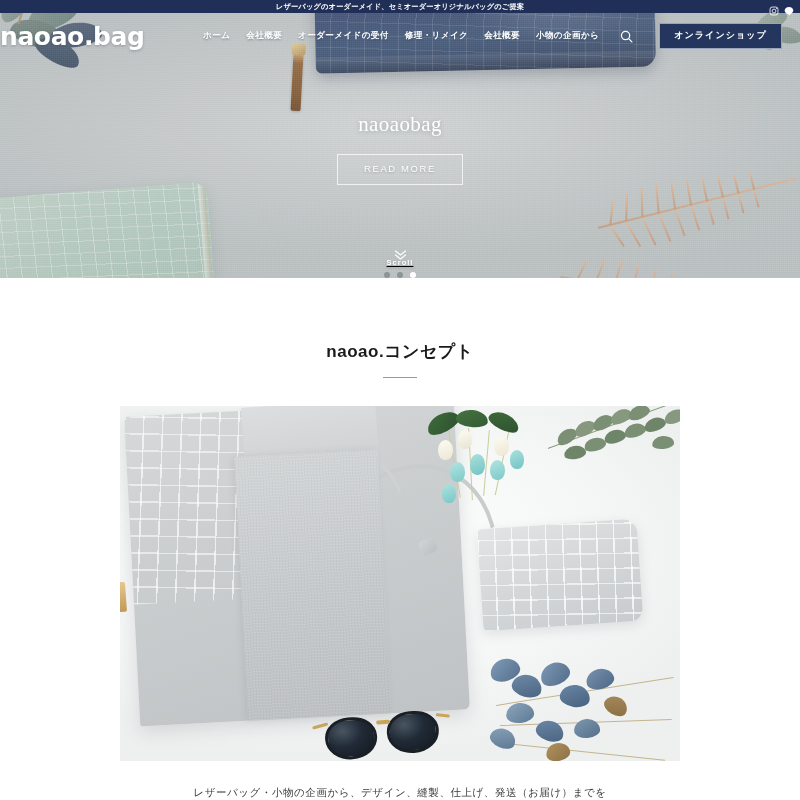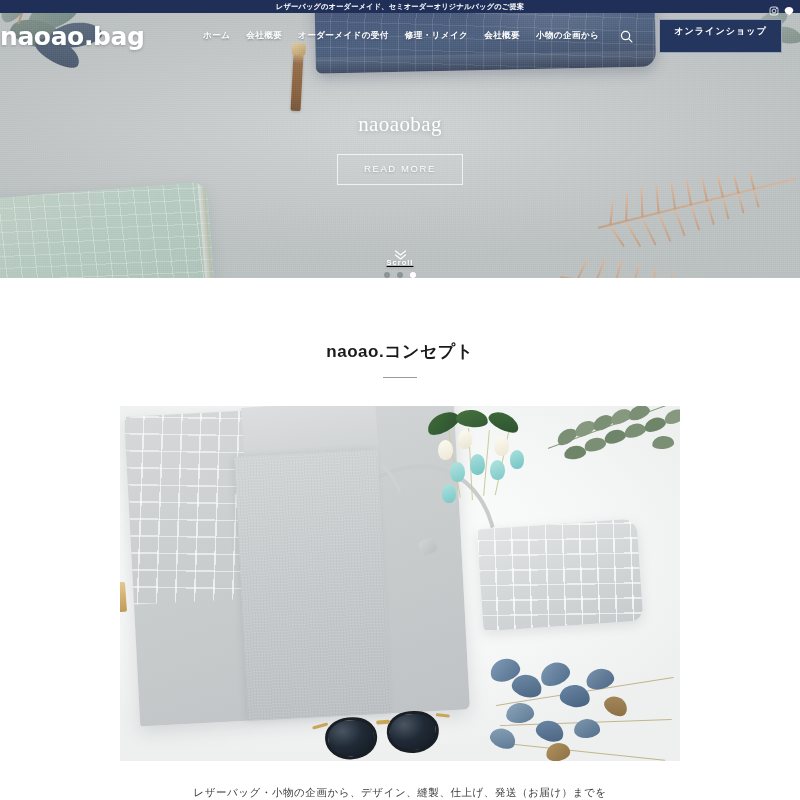--- a/index.html
+++ b/index.html
@@ -229,21 +229,21 @@
   }
   .shop-btn {
     margin-left: 8px;
     margin-right: 10px;
     background: #25365e;
     border: 1px solid #9aa5bd;
     color: #ffffff;
     font-size: 9px;
     font-weight: bold;
     letter-spacing: 1.1px;
-    padding: 7px 14px 16px;
+    padding: 7px 14px 8px;
     white-space: nowrap;
     cursor: pointer;
     line-height: 1;
   }
 
   
   .hero-copy {
     position: absolute;
     left: 0; right: 0;
     top: 100px;

